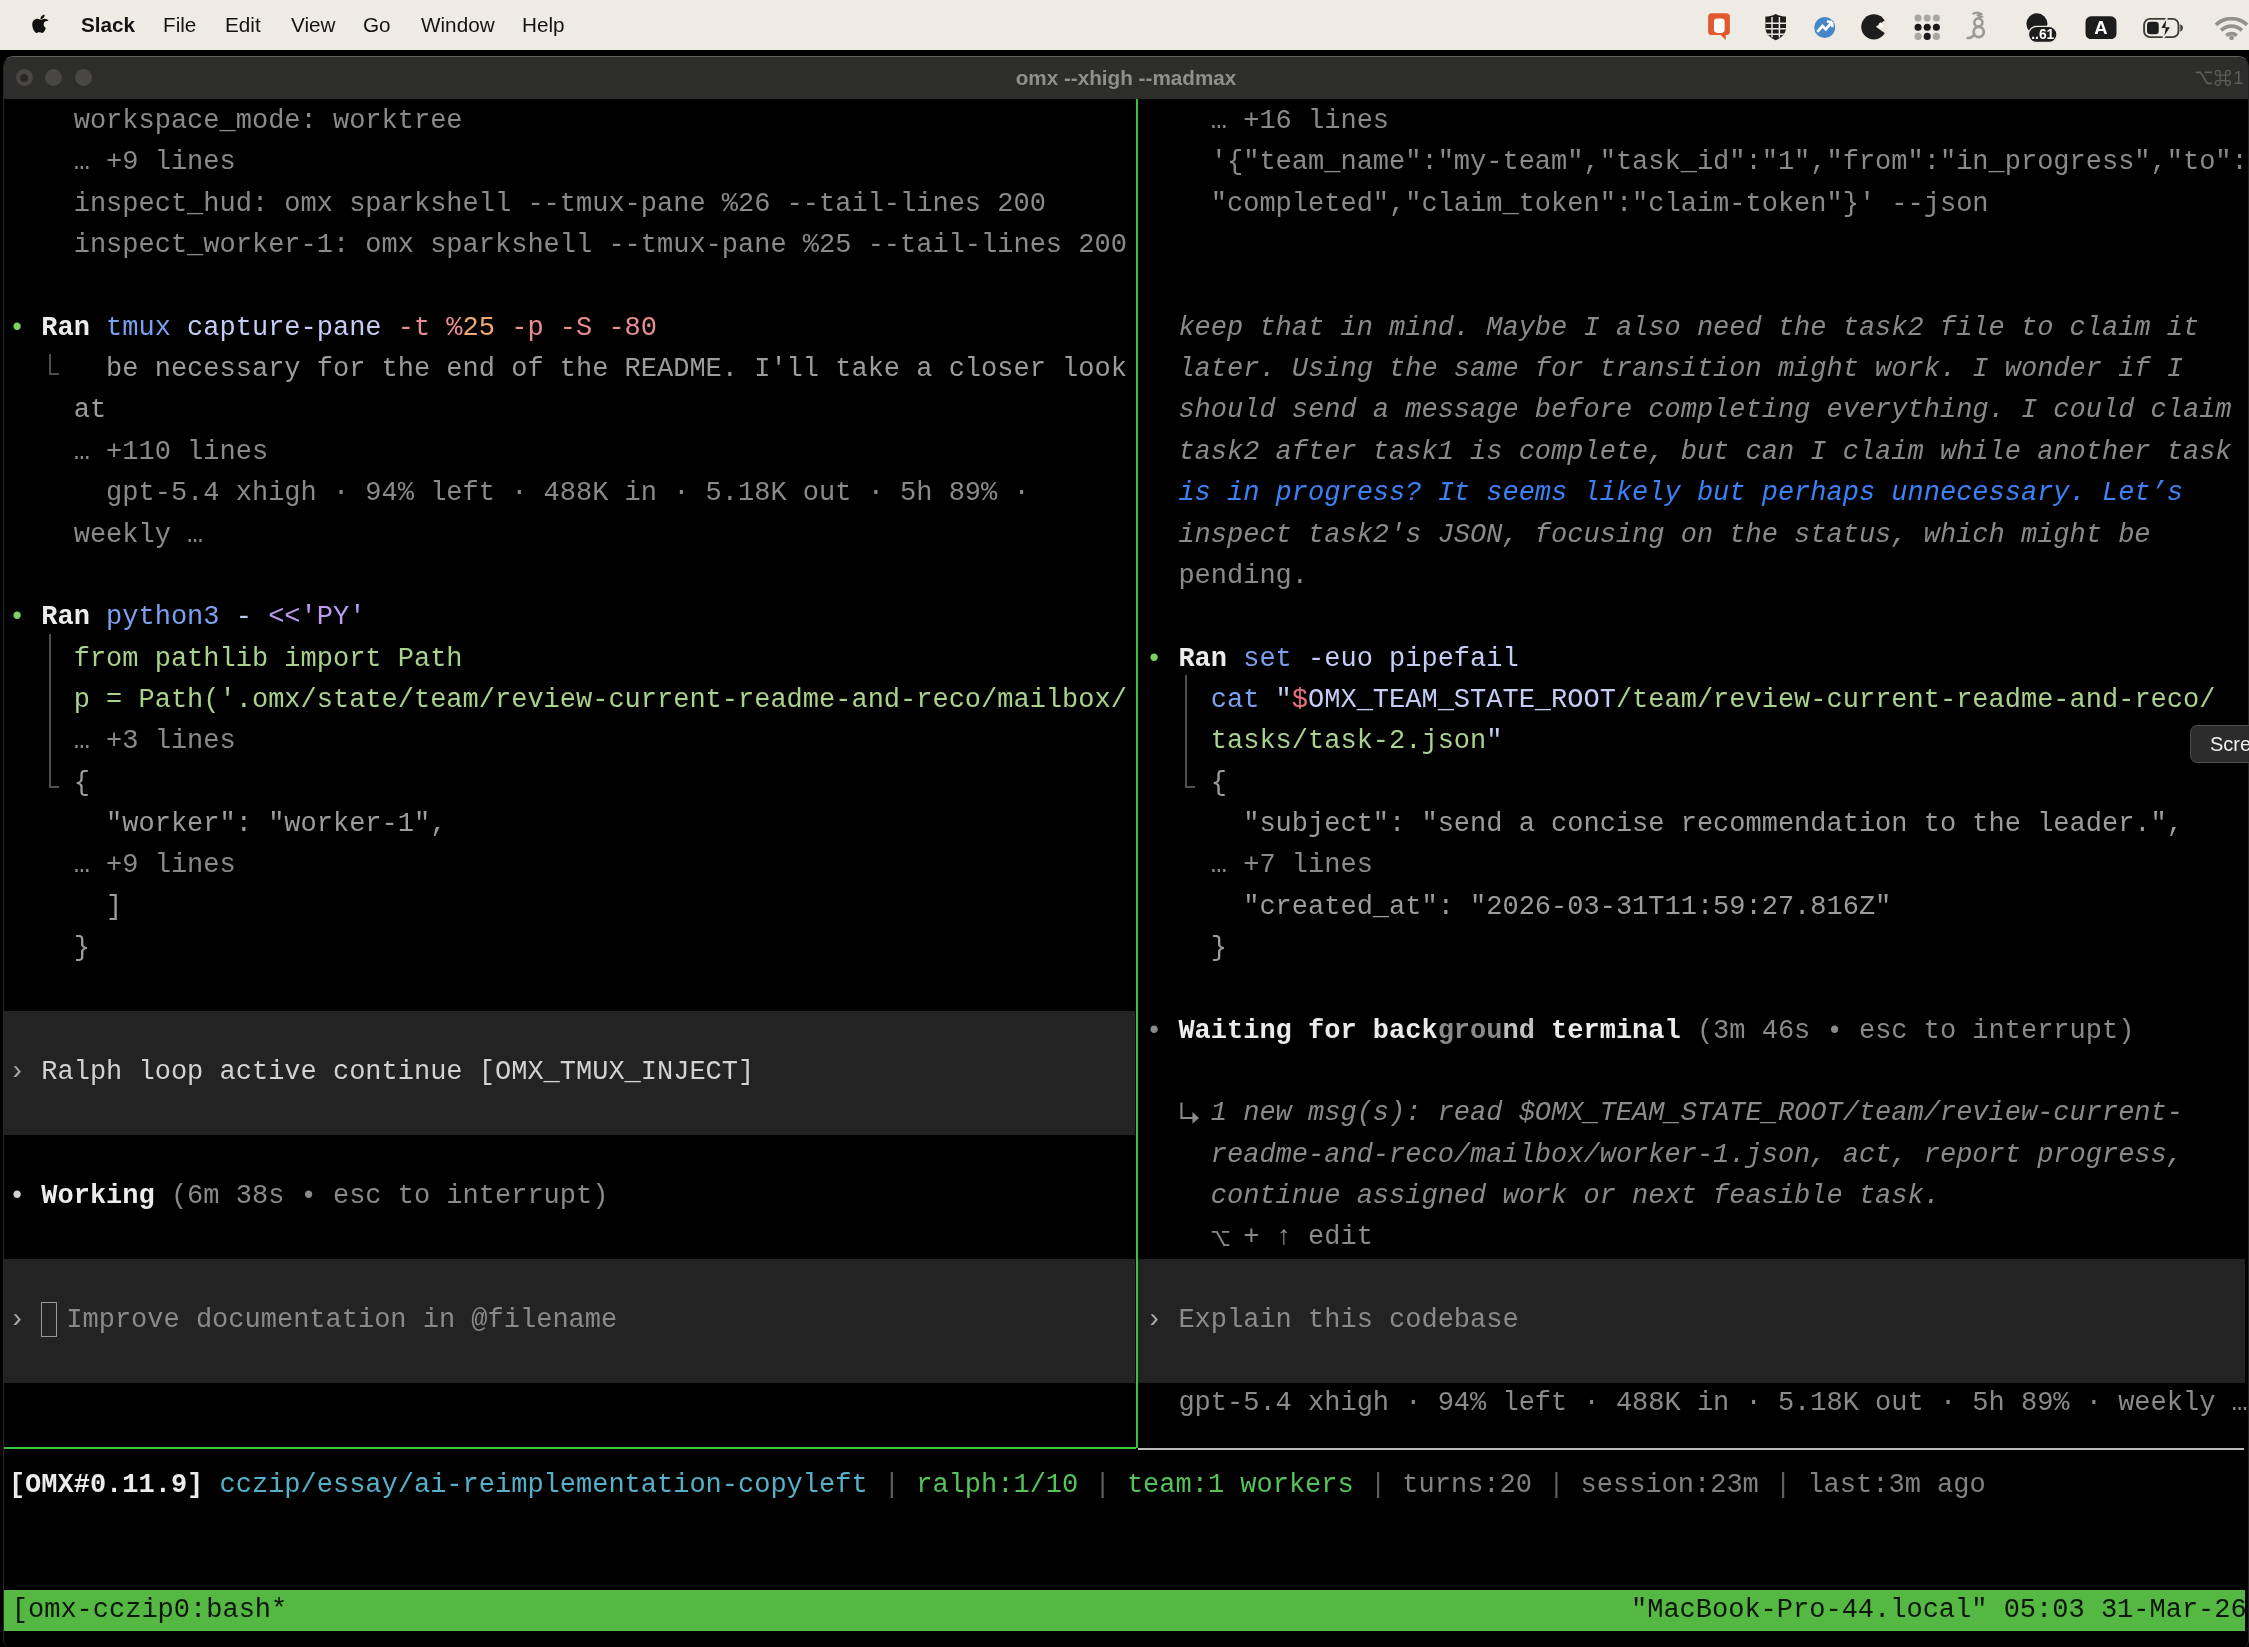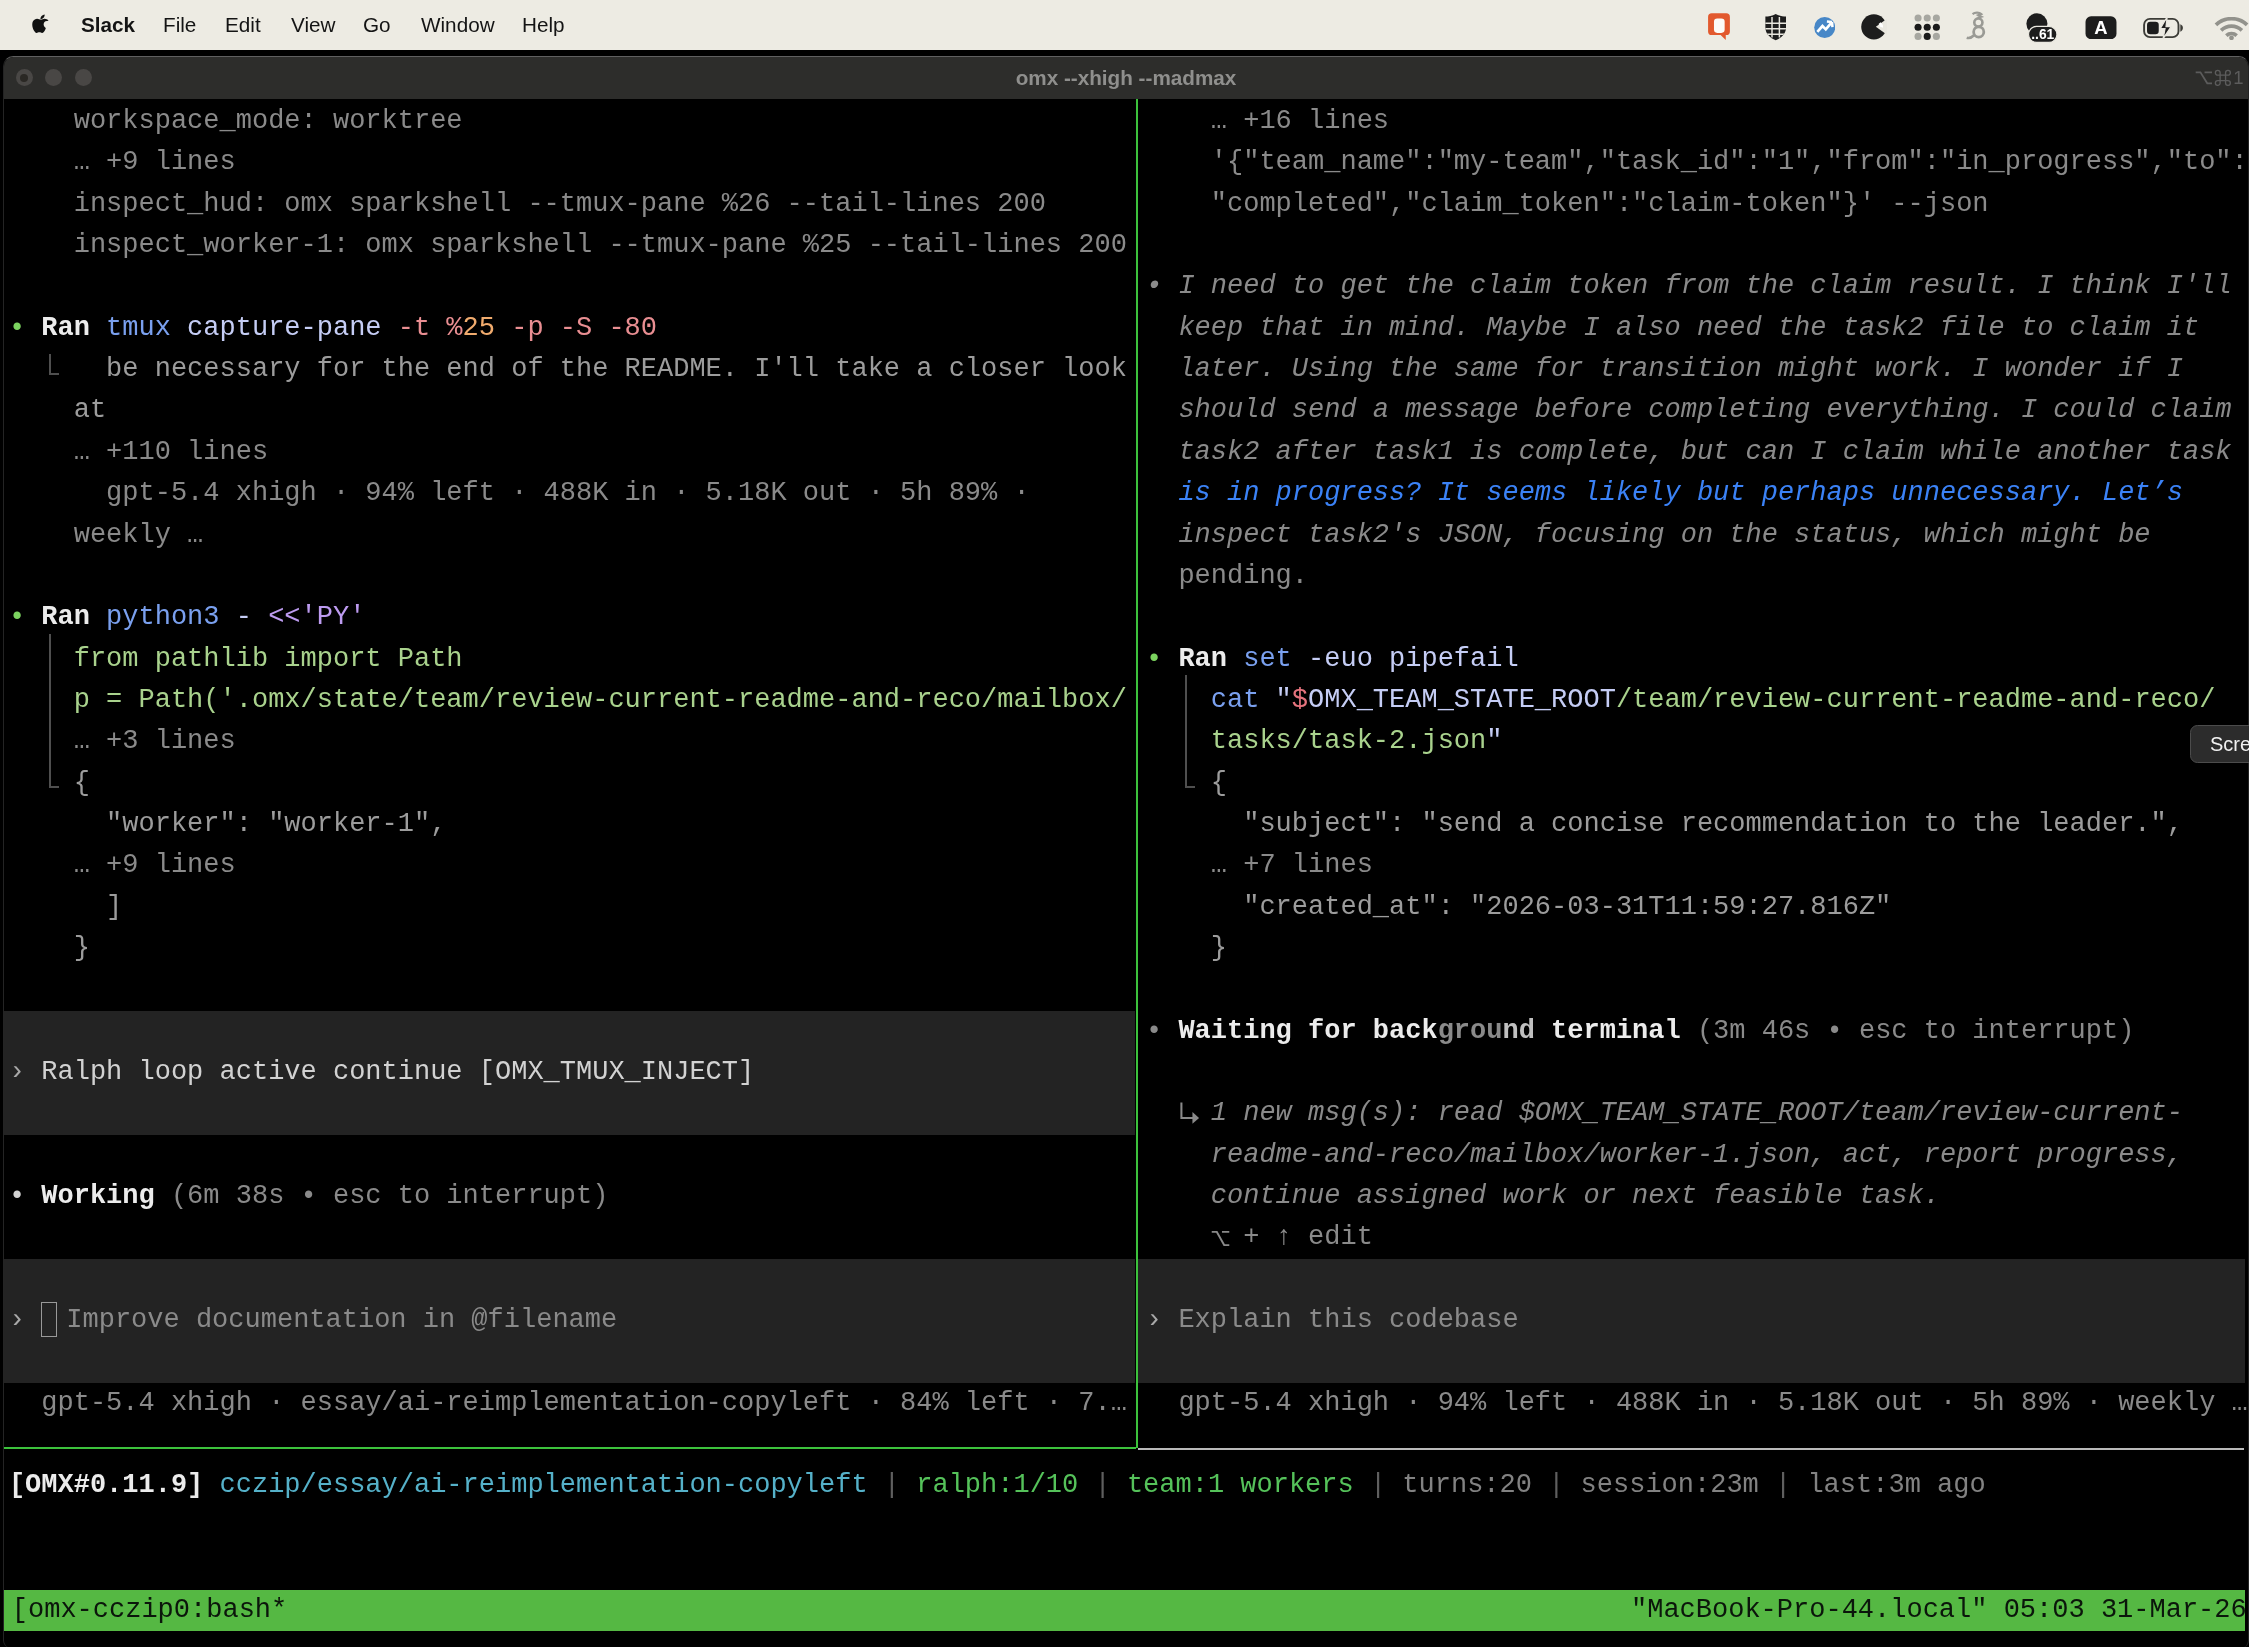--- a/index.html
+++ b/index.html
@@ -51,25 +51,23 @@
 <div class="tl" style="left:8.9px;top:804px;"><span style="color:#9c9c9c;">      "worker": "worker-1",</span></div>
 <div class="tl" style="left:8.9px;top:845px;"><span style="color:#8a8a8a;">    … +9 lines</span></div>
 <div class="tl" style="left:8.9px;top:887px;"><span style="color:#9c9c9c;">      ]</span></div>
 <div class="tl" style="left:8.9px;top:928px;"><span style="color:#9c9c9c;">    }</span></div>
 <div style="position:absolute;left:4.4px;top:1011px;width:1131px;height:124px;background:#232323;"></div>
 <div class="tl" style="left:8.9px;top:1052px;"><span style="color:#a8a8a8;">›</span><span style="color:#8a8a8a;"> </span><span style="color:#d2d2d2;">Ralph loop active continue [OMX_TMUX_INJECT]</span></div>
 <div class="tl" style="left:8.9px;top:1176px;"><span style="color:#d2d2d2;">•</span><span style="color:#8a8a8a;"> </span><span style="color:#ececec;font-weight:bold;">Working</span><span style="color:#8a8a8a;text-align:right;"> (6m 38s • esc to interrupt)</span></div>
 <div style="position:absolute;left:4.4px;top:1259px;width:1131px;height:124px;background:#232323;"></div>
 <div class="tl" style="left:8.9px;top:1300px;"><span style="color:#a8a8a8;">›</span><span style="color:#8a8a8a;"> </span><span style="color:#8a8a8a;margin-left:25px;">Improve documentation in @filename</span></div>
 <div style="position:absolute;left:41px;top:1302px;width:16px;height:35px;border:1.5px solid #999;box-sizing:border-box;"></div>
-<div class="tl" style="left:8.9px;top:1383px;"><span style="color:#8a8a8a;">  gpt-5.4 xhigh · essay/ai-reimplementation-copyleft · 84% left · 7.…</span></div>
 <div class="tl" style="left:1146px;top:101px;"><span style="color:#8a8a8a;">    … +16 lines</span></div>
 <div class="tl" style="left:1146px;top:142px;"><span style="color:#8a8a8a;">    '{"team_name":"my-team","task_id":"1","from":"in_progress","to":</span></div>
 <div class="tl" style="left:1146px;top:184px;"><span style="color:#8a8a8a;">    "completed","claim_token":"claim-token"}' --json</span></div>
-<div class="tl" style="left:1146px;top:266px;font-style:italic;"><span style="color:#8a8a8a;">•</span><span style="color:#8a8a8a;"> </span><span style="color:#8a8a8a;">I need to get the claim token from the claim result. I think I'll</span></div>
 <div class="tl" style="left:1146px;top:308px;font-style:italic;"><span style="color:#8a8a8a;">  keep that in mind. Maybe I also need the task2 file to claim it</span></div>
 <div class="tl" style="left:1146px;top:349px;font-style:italic;"><span style="color:#8a8a8a;">  later. Using the same for transition might work. I wonder if I</span></div>
 <div class="tl" style="left:1146px;top:390px;font-style:italic;"><span style="color:#8a8a8a;">  should send a message before completing everything. I could claim</span></div>
 <div class="tl" style="left:1146px;top:432px;font-style:italic;"><span style="color:#8a8a8a;">  task2 after task1 is complete, but can I claim while another task</span></div>
 <div class="tl" style="left:1146px;top:473px;font-style:italic;"><span style="color:#3b82f6;">  is in progress? It seems likely but perhaps unnecessary. Let’s</span></div>
 <div class="tl" style="left:1146px;top:515px;font-style:italic;"><span style="color:#8a8a8a;">  inspect task2's JSON, focusing on the status, which might be</span></div>
 <div class="tl" style="left:1146px;top:556px;"><span style="color:#8a8a8a;">  pending.</span></div>
 <div class="tl" style="left:1146px;top:639px;"><span style="color:#7bd35f;">•</span><span style="color:#8a8a8a;"> </span><span style="color:#ececec;font-weight:bold;">Ran</span><span style="color:#8a8a8a;"> </span><span style="color:#7aa0ef;">set</span><span style="color:#c5cdf5;"> -euo pipefail</span></div>
 <div style="position:absolute;left:1185px;top:675px;width:1.5px;height:112px;background:#4f4f4f;"></div>
 <div style="position:absolute;left:1185px;top:786px;width:10.3px;height:1.5px;background:#4f4f4f;"></div>

